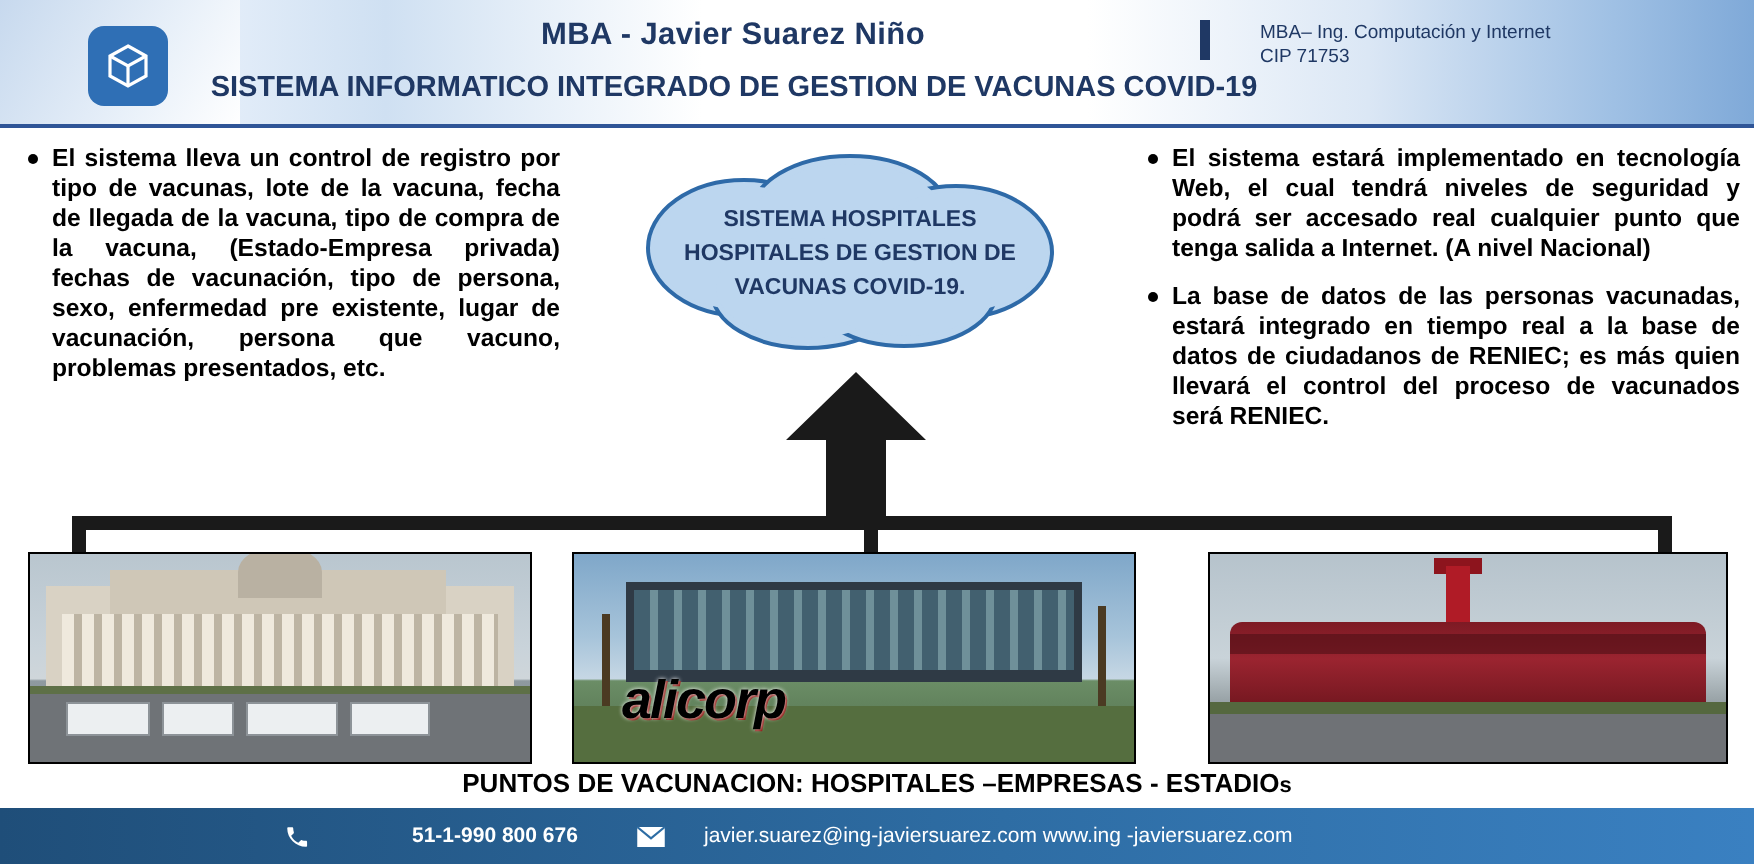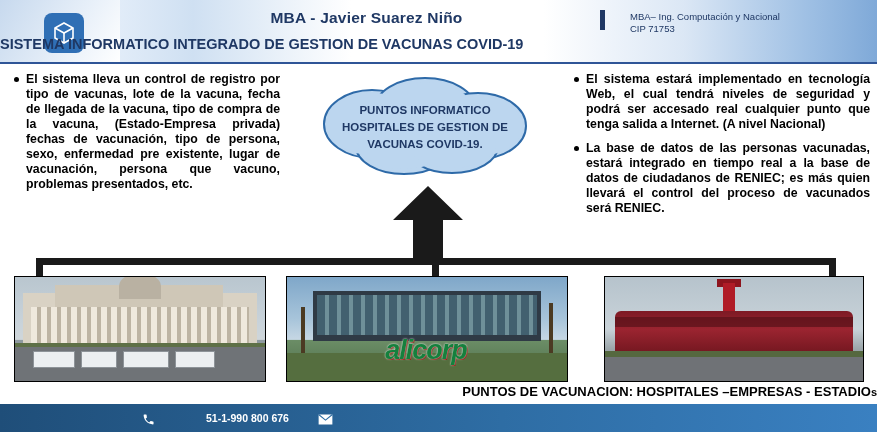--- a/index.html
+++ b/index.html
@@ -19,21 +19,21 @@
   .hdr-left-tri{position:absolute;left:0;top:0;width:120px;height:64px;
     background:linear-gradient(120deg,#c7d9ee 0%,#e8f0f9 60%,#ffffff 100%);}
   .logo-box{position:absolute;left:44px;top:13px;width:40px;height:40px;border-radius:8px;
     background:#2f6fb5;display:flex;align-items:center;justify-content:center;}
   .logo-box svg{display:block;}
   .hdr-title1{position:absolute;left:0;top:9px;width:733px;text-align:center;
     font-size:15.5px;font-weight:bold;color:#1f3864;letter-spacing:.2px;}
   .hdr-divider{position:absolute;left:600px;top:10px;width:5px;height:20px;background:#1f3864;}
   .hdr-right{position:absolute;left:630px;top:11px;width:240px;
     font-size:9.5px;color:#1f3864;line-height:12px;}
-  .hdr-title2{position:absolute;left:0;top:36px;width:734px;
+  .hdr-title2{position:absolute;left:0;top:36px;width:734px;text-align:center;
     font-size:14.5px;font-weight:bold;color:#1f3864;}
   .hdr-rule{position:absolute;left:0;top:62px;width:877px;height:2px;background:#2f5597;}
 
   
   .col{position:absolute;top:72px;}
   .col-left{left:10px;width:270px;}
   .col-right{left:570px;width:300px;}
   ul.bul{margin:0;padding:0 0 0 16px;list-style:none;}
   ul.bul li{position:relative;margin:0 0 9px 0;
     font-size:12.3px;font-weight:bold;color:#000;line-height:15px;text-align:justify;}
@@ -72,36 +72,36 @@
   .ph1-bus{position:absolute;top:74px;height:15px;background:#eceff1;border:1px solid #8d9398;}
   .ph1-green{position:absolute;left:0;top:66px;width:100%;height:7px;background:#5e7047;}
 
   
   .ph2-sky{position:absolute;inset:0;background:linear-gradient(#7fa7c9 0%,#a7c4da 40%,#c6d7e4 60%,#6b8d66 61%,#4d6b48 100%);}
   .ph2-bld{position:absolute;left:26px;top:14px;width:228px;height:50px;background:#2f3a45;}
   .ph2-glass{position:absolute;left:30px;top:18px;width:220px;height:40px;
     background:repeating-linear-gradient(90deg,#42606f 0 8px,#6f9099 8px 12px);}
   .ph2-palm{position:absolute;width:4px;background:#4b3a22;}
   .ph2-ground{position:absolute;left:0;top:76px;width:100%;height:28px;background:#556e3f;}
-  .ph2-logo{position:absolute;left:24px;top:58px;width:230px;text-align:center;
-    font-size:27px;font-weight:bold;font-style:italic;color:#15803d;
+  .ph2-logo{position:absolute;left:24px;top:58px;width:230px;
+    font-size:27px;font-weight:bold;font-style:italic;color:#000000;
     text-shadow:0 0 2px #fff,1px 1px 0 #8c120c;letter-spacing:-1px;}
 
   
   .ph3-sky{position:absolute;inset:0;background:linear-gradient(#b6c3cc 0%,#c9d3d9 50%,#9aa4a8 70%,#7f8a8f 100%);}
   .ph3-stad{position:absolute;left:10px;top:34px;width:238px;height:46px;
     background:linear-gradient(#7d1a24 0%,#9b2430 40%,#6d151d 100%);border-radius:6px 6px 2px 2px;}
   .ph3-ring{position:absolute;left:10px;top:40px;width:238px;height:10px;background:#4e0f16;opacity:.6;}
   .ph3-tower{position:absolute;left:118px;top:6px;width:12px;height:44px;background:#b01b26;}
   .ph3-tower-top{position:absolute;left:112px;top:2px;width:24px;height:8px;background:#8d141d;}
   .ph3-ground{position:absolute;left:0;top:80px;width:100%;height:24px;background:#6f7276;}
   .ph3-green{position:absolute;left:0;top:74px;width:100%;height:8px;background:#55683f;}
 
   
-  .caption{position:absolute;left:0;top:384px;width:877px;text-align:right;
+  .caption{position:absolute;left:0;top:384px;width:877px;text-align:center;
     font-size:13px;font-weight:bold;color:#000;}
   .caption .small{font-size:11px;}
 
   
   .footer{position:absolute;left:0;top:404px;width:877px;height:28px;
     background:linear-gradient(90deg,#1f4e79 0%,#2e6da4 55%,#3b82c4 100%);padding-left:35px;}
   .foot-icon{position:absolute;top:8px;color:#fff;}
   .foot-phone{left:142px;}
   .foot-mail{left:318px;}
   .foot-txt{position:absolute;top:8px;color:#fff;font-size:10.5px;font-weight:bold;}
@@ -122,21 +122,21 @@
       <svg width="24" height="24" viewBox="0 0 24 24" fill="none" stroke="#ffffff" stroke-width="1.6">
         <path d="M12 2 L21 7 L21 17 L12 22 L3 17 L3 7 Z"></path>
         <path d="M3 7 L12 12 L21 7"></path>
         <path d="M12 12 L12 22"></path>
       </svg>
     </div>
 
     <div class="hdr-title1">MBA - Javier Suarez Niño</div>
     <div class="hdr-divider"></div>
     <div class="hdr-right">
-      <div>MBA– Ing. Computación y Nacional</div>
+      <div>MBA– Ing. Computación y Internet</div>
       <div>CIP 71753</div>
     </div>
     <div class="hdr-title2">SISTEMA INFORMATICO INTEGRADO DE GESTION DE VACUNAS COVID-19</div>
     <div class="hdr-rule"></div>
   </div>
 
   <div class="col col-left">
     <ul class="bul">
       <li>El sistema lleva un control de registro por tipo de vacunas, lote de la vacuna, fecha de llegada de la vacuna, tipo de compra de la vacuna, (Estado-Empresa privada) fechas de vacunación, tipo de persona, sexo, enfermedad pre existente, lugar de vacunación, persona que vacuno, problemas presentados, etc.</li>
     </ul>
@@ -160,21 +160,21 @@
       </g>
       <g fill="#bcd6ef">
         <ellipse cx="72" cy="50" rx="45" ry="31"></ellipse>
         <ellipse cx="125" cy="36" rx="48" ry="28"></ellipse>
         <ellipse cx="178" cy="52" rx="45" ry="30"></ellipse>
         <ellipse cx="104" cy="70" rx="46" ry="25"></ellipse>
         <ellipse cx="152" cy="70" rx="44" ry="24"></ellipse>
       </g>
     </svg>
     <div class="cloud-text">
-      <div>PUNTOS INFORMATICO</div>
+      <div>SISTEMA HOSPITALES</div>
       <div>HOSPITALES DE GESTION DE</div>
       <div>VACUNAS COVID-19.</div>
     </div>
   </div>
 
   <svg class="arrow-up" viewBox="0 0 70 75">
     <polygon points="35,0 70,34 50,34 50,75 20,75 20,34 0,34" fill="#1a1a1a"></polygon>
   </svg>
 
   <div class="bracket">
@@ -229,17 +229,18 @@
       </svg>
     </span>
     <span class="foot-txt foot-num">51-1-990 800 676</span>
 
     <span class="foot-icon foot-mail">
       <svg width="15" height="13" viewBox="0 0 24 18" fill="#ffffff">
         <path d="M1 1h22v16H1z" fill="#ffffff"></path>
         <path d="M1 1l11 9L23 1" stroke="#2e6da4" stroke-width="1.8" fill="none"></path>
       </svg>
     </span>
+    <span class="foot-txt foot-mailtxt">javier.suarez@ing-javiersuarez.com  www.ing   -javiersuarez.com</span>
 
     <span class="foot-page">18</span>
   </div>
 
 </div>
 
 </body></html>

